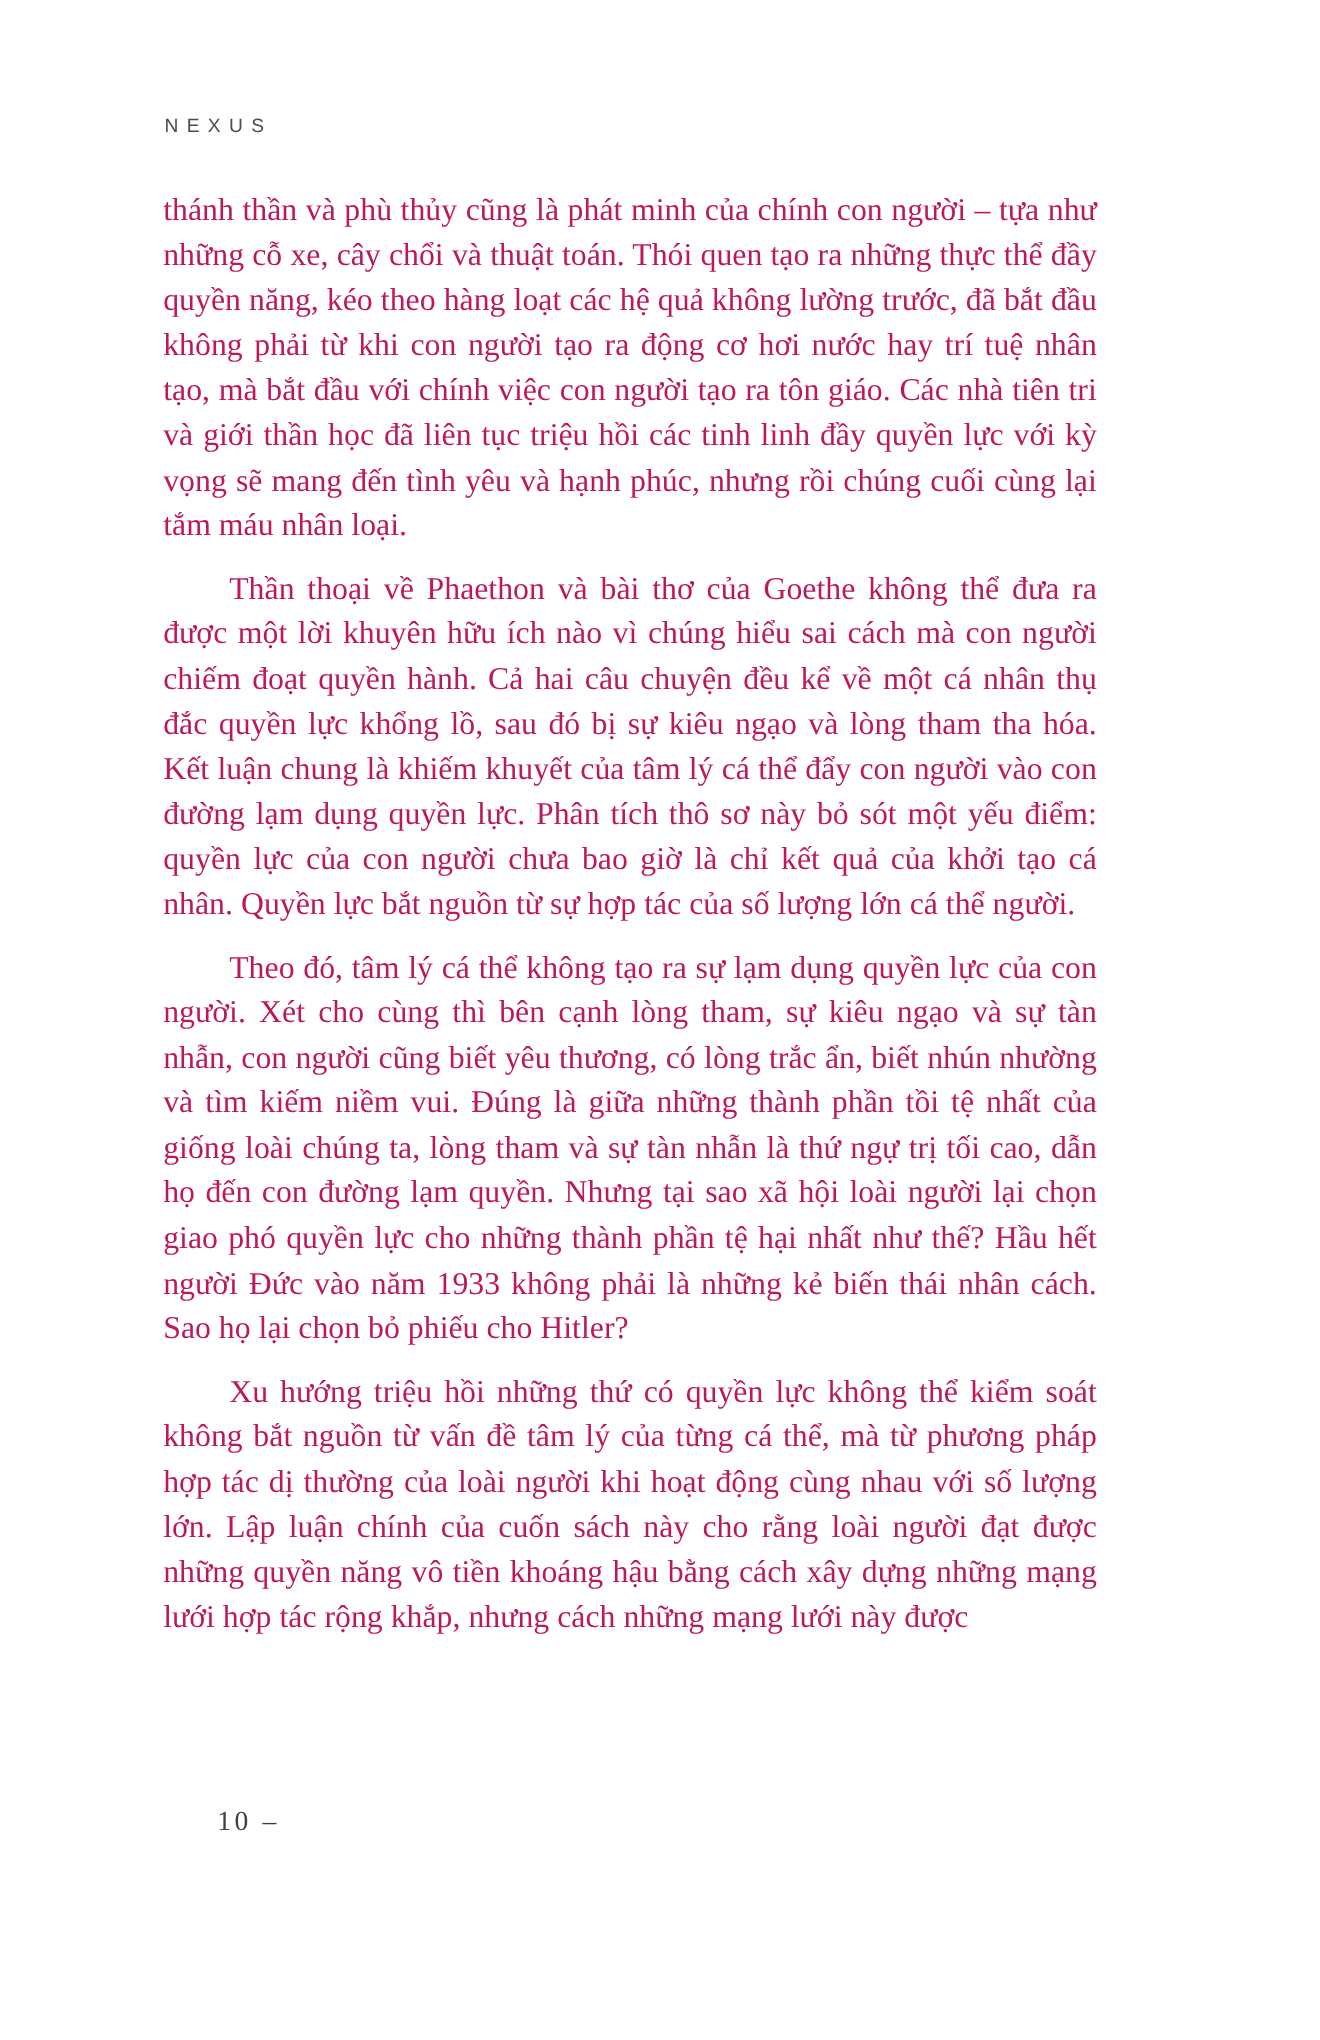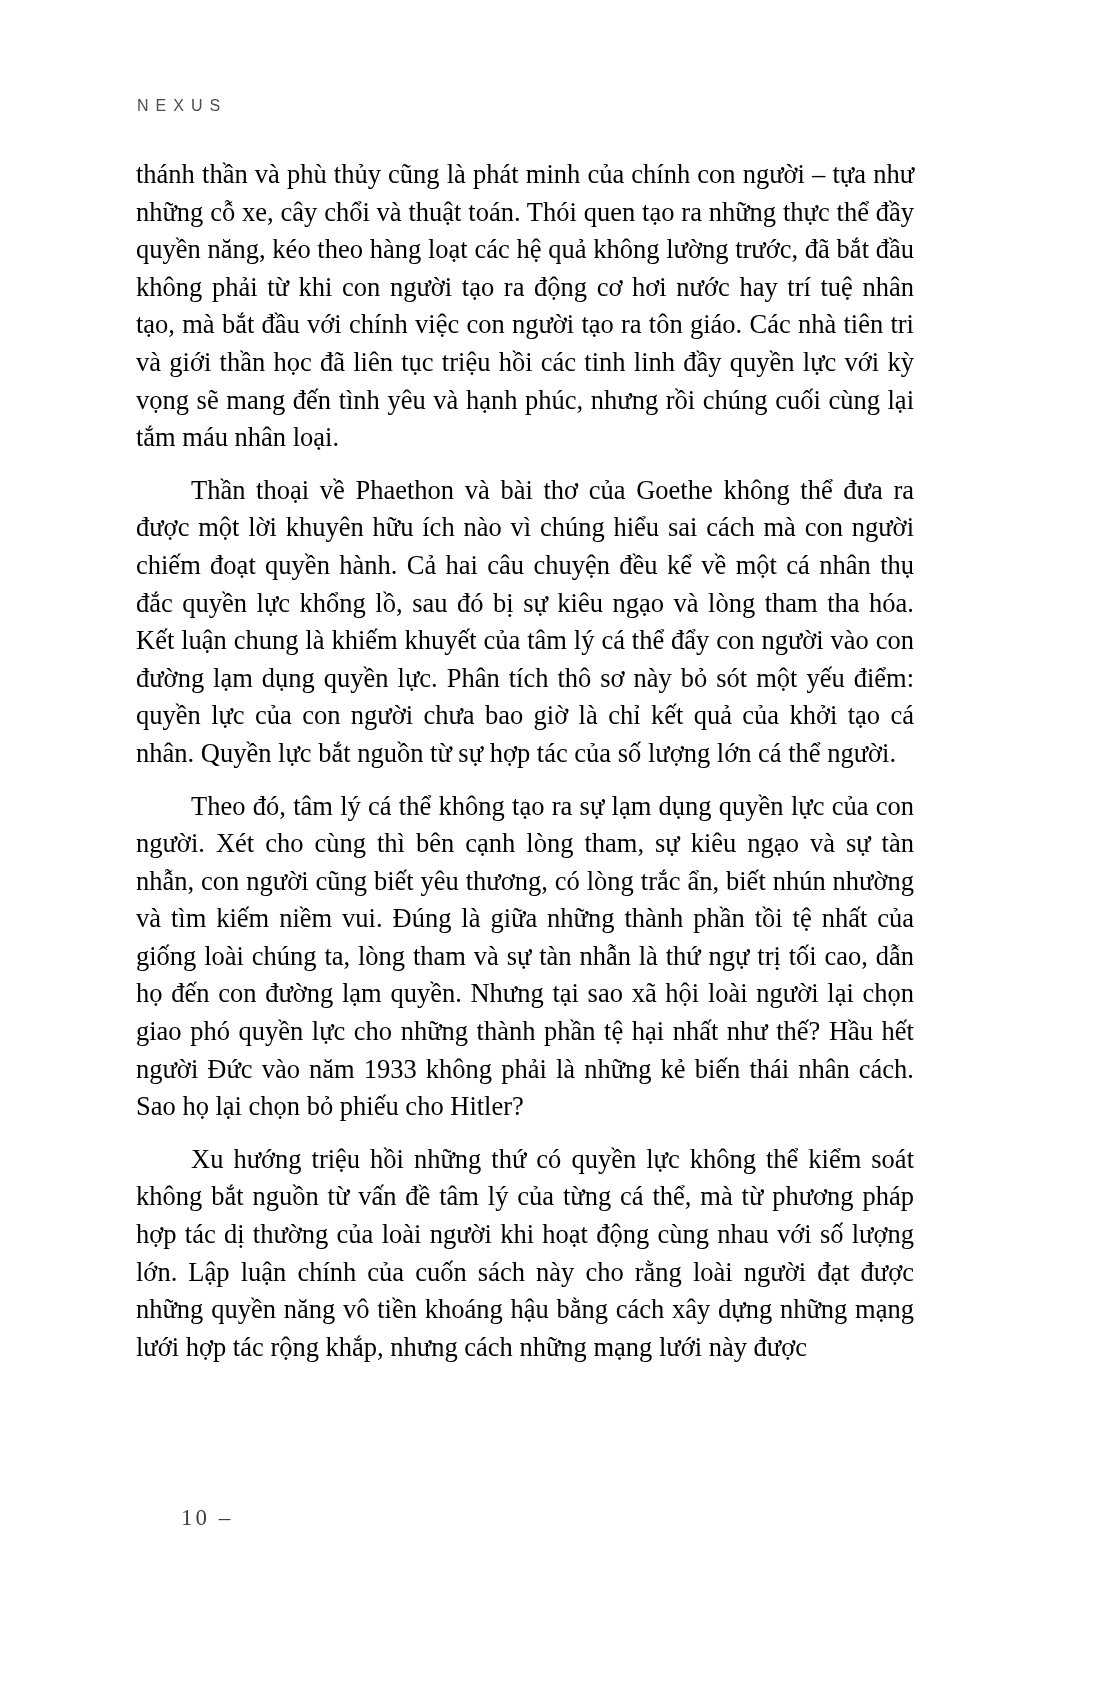--- a/index.html
+++ b/index.html
@@ -26,21 +26,21 @@
     color: #4d4d4d;
   }
   .content {
     position: absolute;
     top: 156px;
     left: 136px;
     width: 778px;
     font-family: "Liberation Serif", "DejaVu Serif", serif;
     font-size: 26.5px;
     line-height: 37.6px;
-    color: #000000;
+    color: #be185d;
     text-align: justify;
   }
   .content p {
     margin: 0 0 15px 0;
   }
   .content p.indent {
     text-indent: 55px;
   }
   .page-footer {
     position: absolute;

